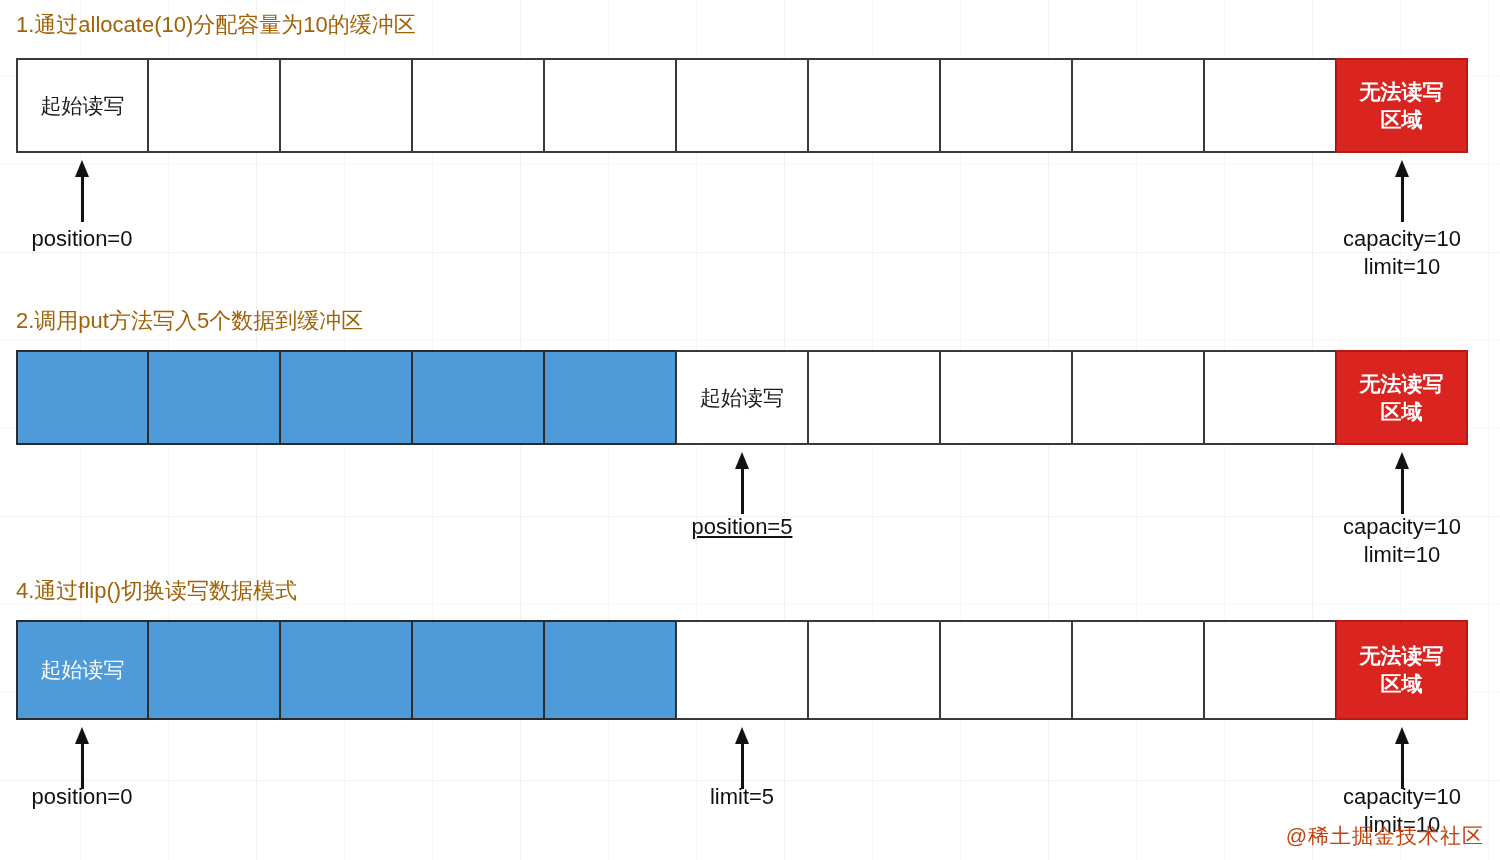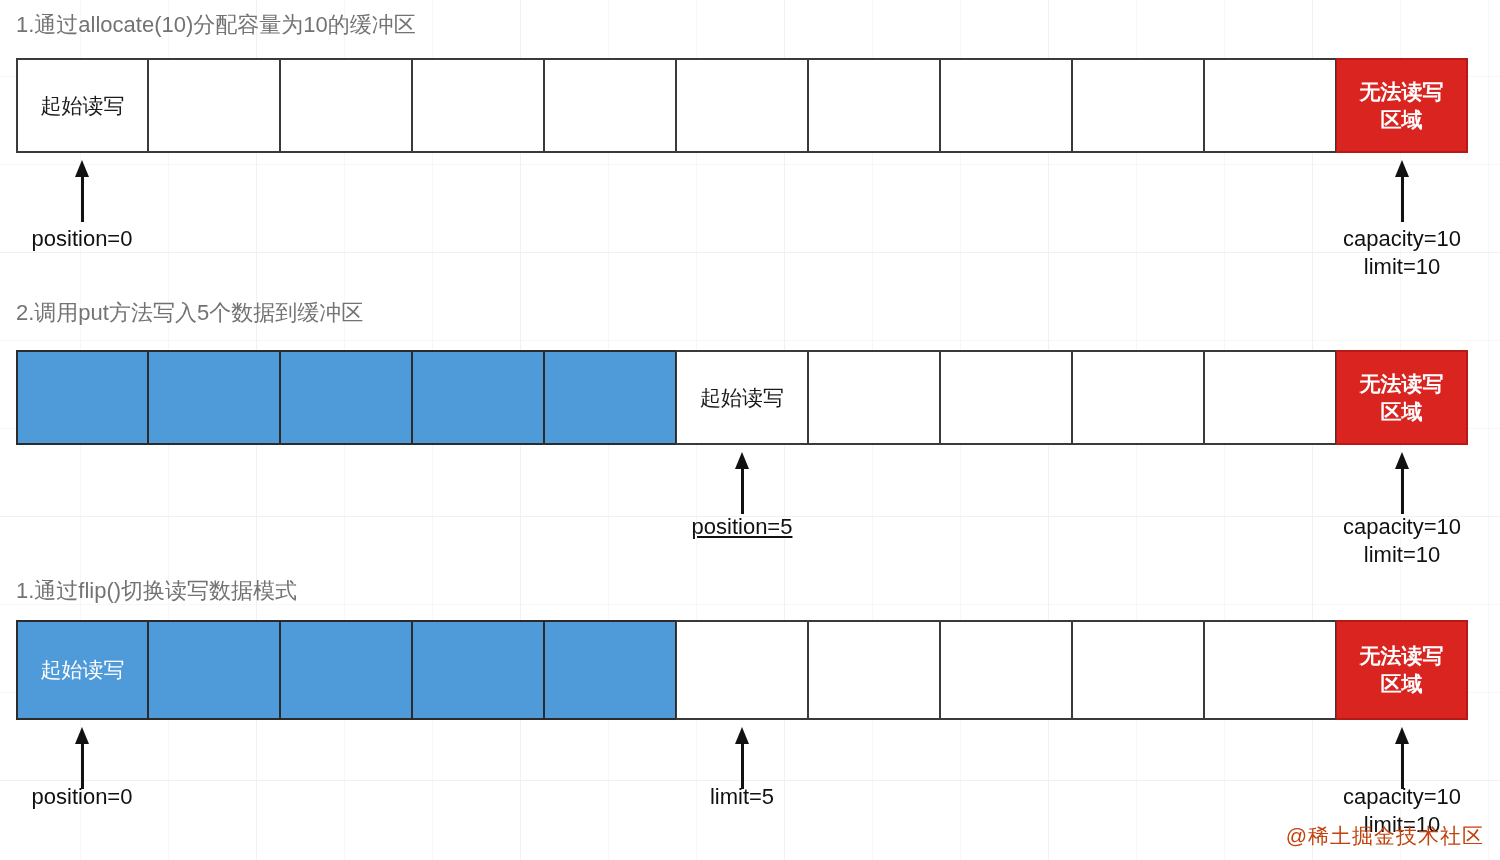--- a/index.html
+++ b/index.html
@@ -39,21 +39,21 @@
     width: 1500px;
     height: 860px;
   }
 
   .section { position: absolute; left: 0; width: 1500px; }
   .sec-title {
     position: absolute;
     left: 16px;
     font-size: 22px;
     line-height: 26px;
-    color: #737373;
+    color: #a16207;
     letter-spacing: 0px;
     white-space: nowrap;
   }
 
   .buffer-row {
     position: absolute;
     left: 16px;
     display: flex;
     box-sizing: border-box;
   }
@@ -179,21 +179,21 @@
         <div class="shaft" style="height: 50px;"></div>
       </div>
       <div class="anno" style="left: 82px; top: 225px;">position=0</div>
       <div class="arrow" style="left: 1390px; top: 160px; height: 62px;">
         <div class="head"></div>
         <div class="shaft" style="height: 50px;"></div>
       </div>
       <div class="anno" style="left: 1402px; top: 225px;">capacity=10<br>limit=10</div>
     </div>
     <div class="section" style="top: 0px;">
-      <div class="sec-title" style="top: 300px;">2.调用put方法写入5个数据到缓冲区</div>
+      <div class="sec-title" style="top: 308px;">2.调用put方法写入5个数据到缓冲区</div>
       <div class="buffer-row" style="top: 350px; height: 95px;">
         <div class="cell blue" style="height: 95px;">
           <span class="cell-text"></span>
         </div>
         <div class="cell blue" style="height: 95px;">
           <span class="cell-text"></span>
         </div>
         <div class="cell blue" style="height: 95px;">
           <span class="cell-text"></span>
         </div>
@@ -227,21 +227,21 @@
         <div class="shaft" style="height: 50px;"></div>
       </div>
       <div class="anno" style="left: 742px; top: 513px; text-decoration: underline;">position=5</div>
       <div class="arrow" style="left: 1390px; top: 452px; height: 62px;">
         <div class="head"></div>
         <div class="shaft" style="height: 50px;"></div>
       </div>
       <div class="anno" style="left: 1402px; top: 513px;">capacity=10<br>limit=10</div>
     </div>
     <div class="section" style="top: 0px;">
-      <div class="sec-title" style="top: 578px;">1.通过flip()切换读写数据模式</div>
+      <div class="sec-title" style="top: 578px;">4.通过flip()切换读写数据模式</div>
       <div class="buffer-row" style="top: 620px; height: 100px;">
         <div class="cell blue" style="height: 100px;">
           <span class="cell-text">起始读写</span>
         </div>
         <div class="cell blue" style="height: 100px;">
           <span class="cell-text"></span>
         </div>
         <div class="cell blue" style="height: 100px;">
           <span class="cell-text"></span>
         </div>

